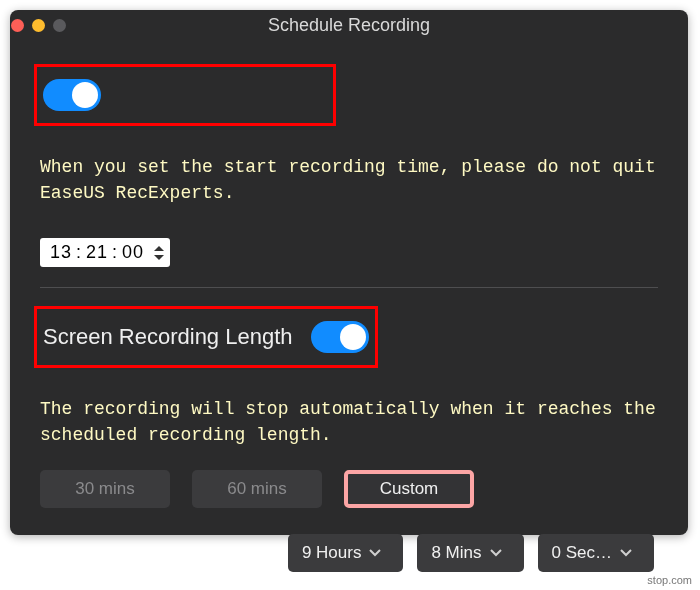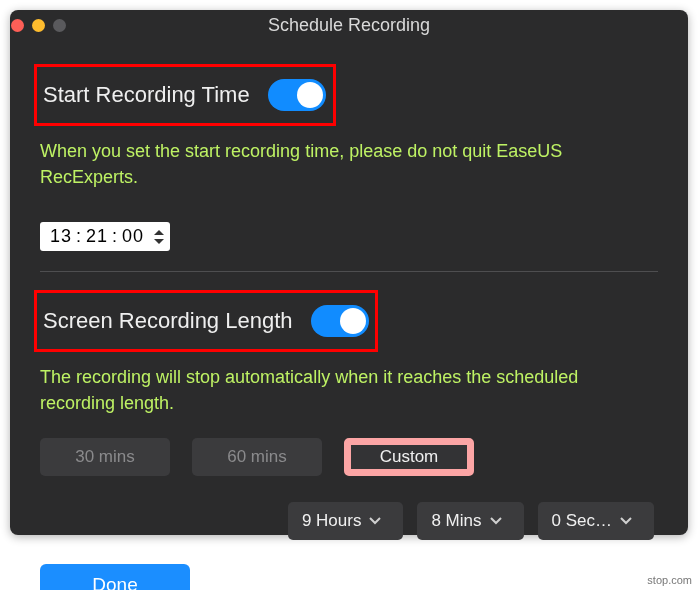--- a/index.html
+++ b/index.html
@@ -80,24 +80,25 @@
   .toggle .knob {
     position: absolute;
     right: 3px;
     top: 3px;
     width: 26px;
     height: 26px;
     background: #fff;
     border-radius: 50%;
   }
   .desc {
-    margin-top: 12px;
+    margin-top: 28px;
     font-size: 18px;
     line-height: 1.45;
-    color: #bef264;
+    color: #fef9c3;
+    font-family: Liberation Mono, monospace;
   }
   .time-input {
     margin-top: 32px;
     display: inline-flex;
     align-items: center;
     background: #fff;
     color: #000;
     font-size: 18px;
     padding: 4px 6px 4px 10px;
     border-radius: 3px;
@@ -131,21 +132,21 @@
     border-radius: 5px;
     display: flex;
     align-items: center;
     justify-content: center;
     font-size: 17px;
     color: #8a8a8c;
     box-sizing: border-box;
   }
   .preset.selected {
     color: #f0f0f0;
-    border: 7px solid #fca5a5;
+    border: 4px solid #fca5a5;
     background: #333335;
   }
   .duration-row {
     display: flex;
     gap: 14px;
     justify-content: flex-end;
     margin-top: 26px;
     padding-right: 4px;
   }
   .dd {
@@ -199,21 +200,20 @@
       <div class="dot min"></div>
       <div class="dot max"></div>
     </div>
     <div class="title">Schedule Recording</div>
   </div>
 
   <div class="content">
 
     
     <div class="section-head highlight" style="min-width:302px">
-      <span class="sec-label">Start Recording Time</span>
       <div class="toggle">
         <div class="knob"></div>
       </div>
     </div>
     <div class="desc">When you set the start recording time, please do not quit EaseUS RecExperts.</div>
 
     <div class="time-input">
       <span class="seg">13</span>
       <span class="segsep">:</span>
       <span class="seg">21</span>

